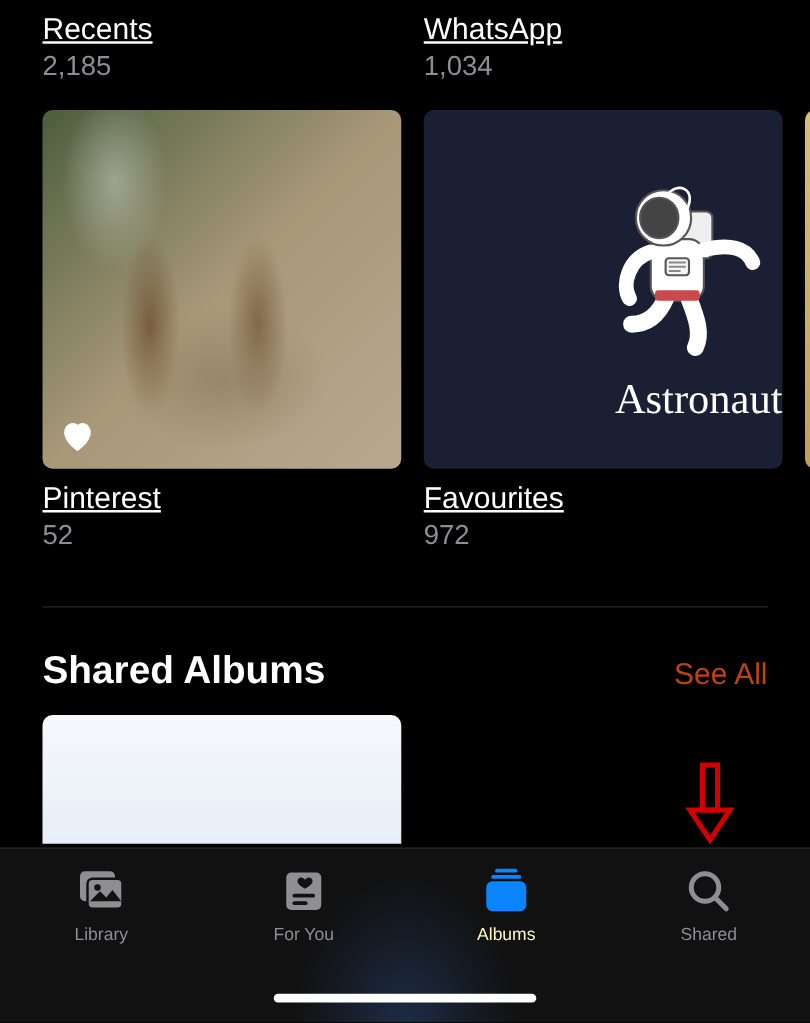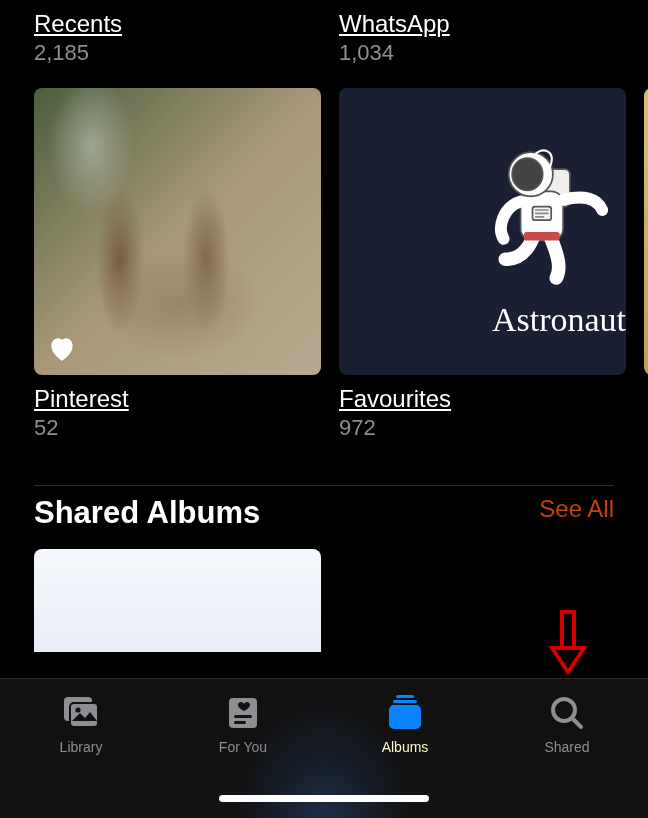--- a/index.html
+++ b/index.html
@@ -95,23 +95,23 @@
     .second-row { margin-top: 22px; }
 
     .divider {
       height: 1px;
       background: #2a2a2c;
       margin: 44px 34px 0 34px;
     }
     .section-header {
       display: flex;
       justify-content: space-between;
-      align-items: flex-start;
+      align-items: flex-end;
       padding: 0 34px;
-      margin-top: 9px;
+      margin-top: 32px;
       margin-bottom: 18px;
     }
     .section-title {
       font-size: 31px;
       font-weight: 700;
     }
     .see-all {
       font-size: 24px;
       color: #c2410c;
     }

